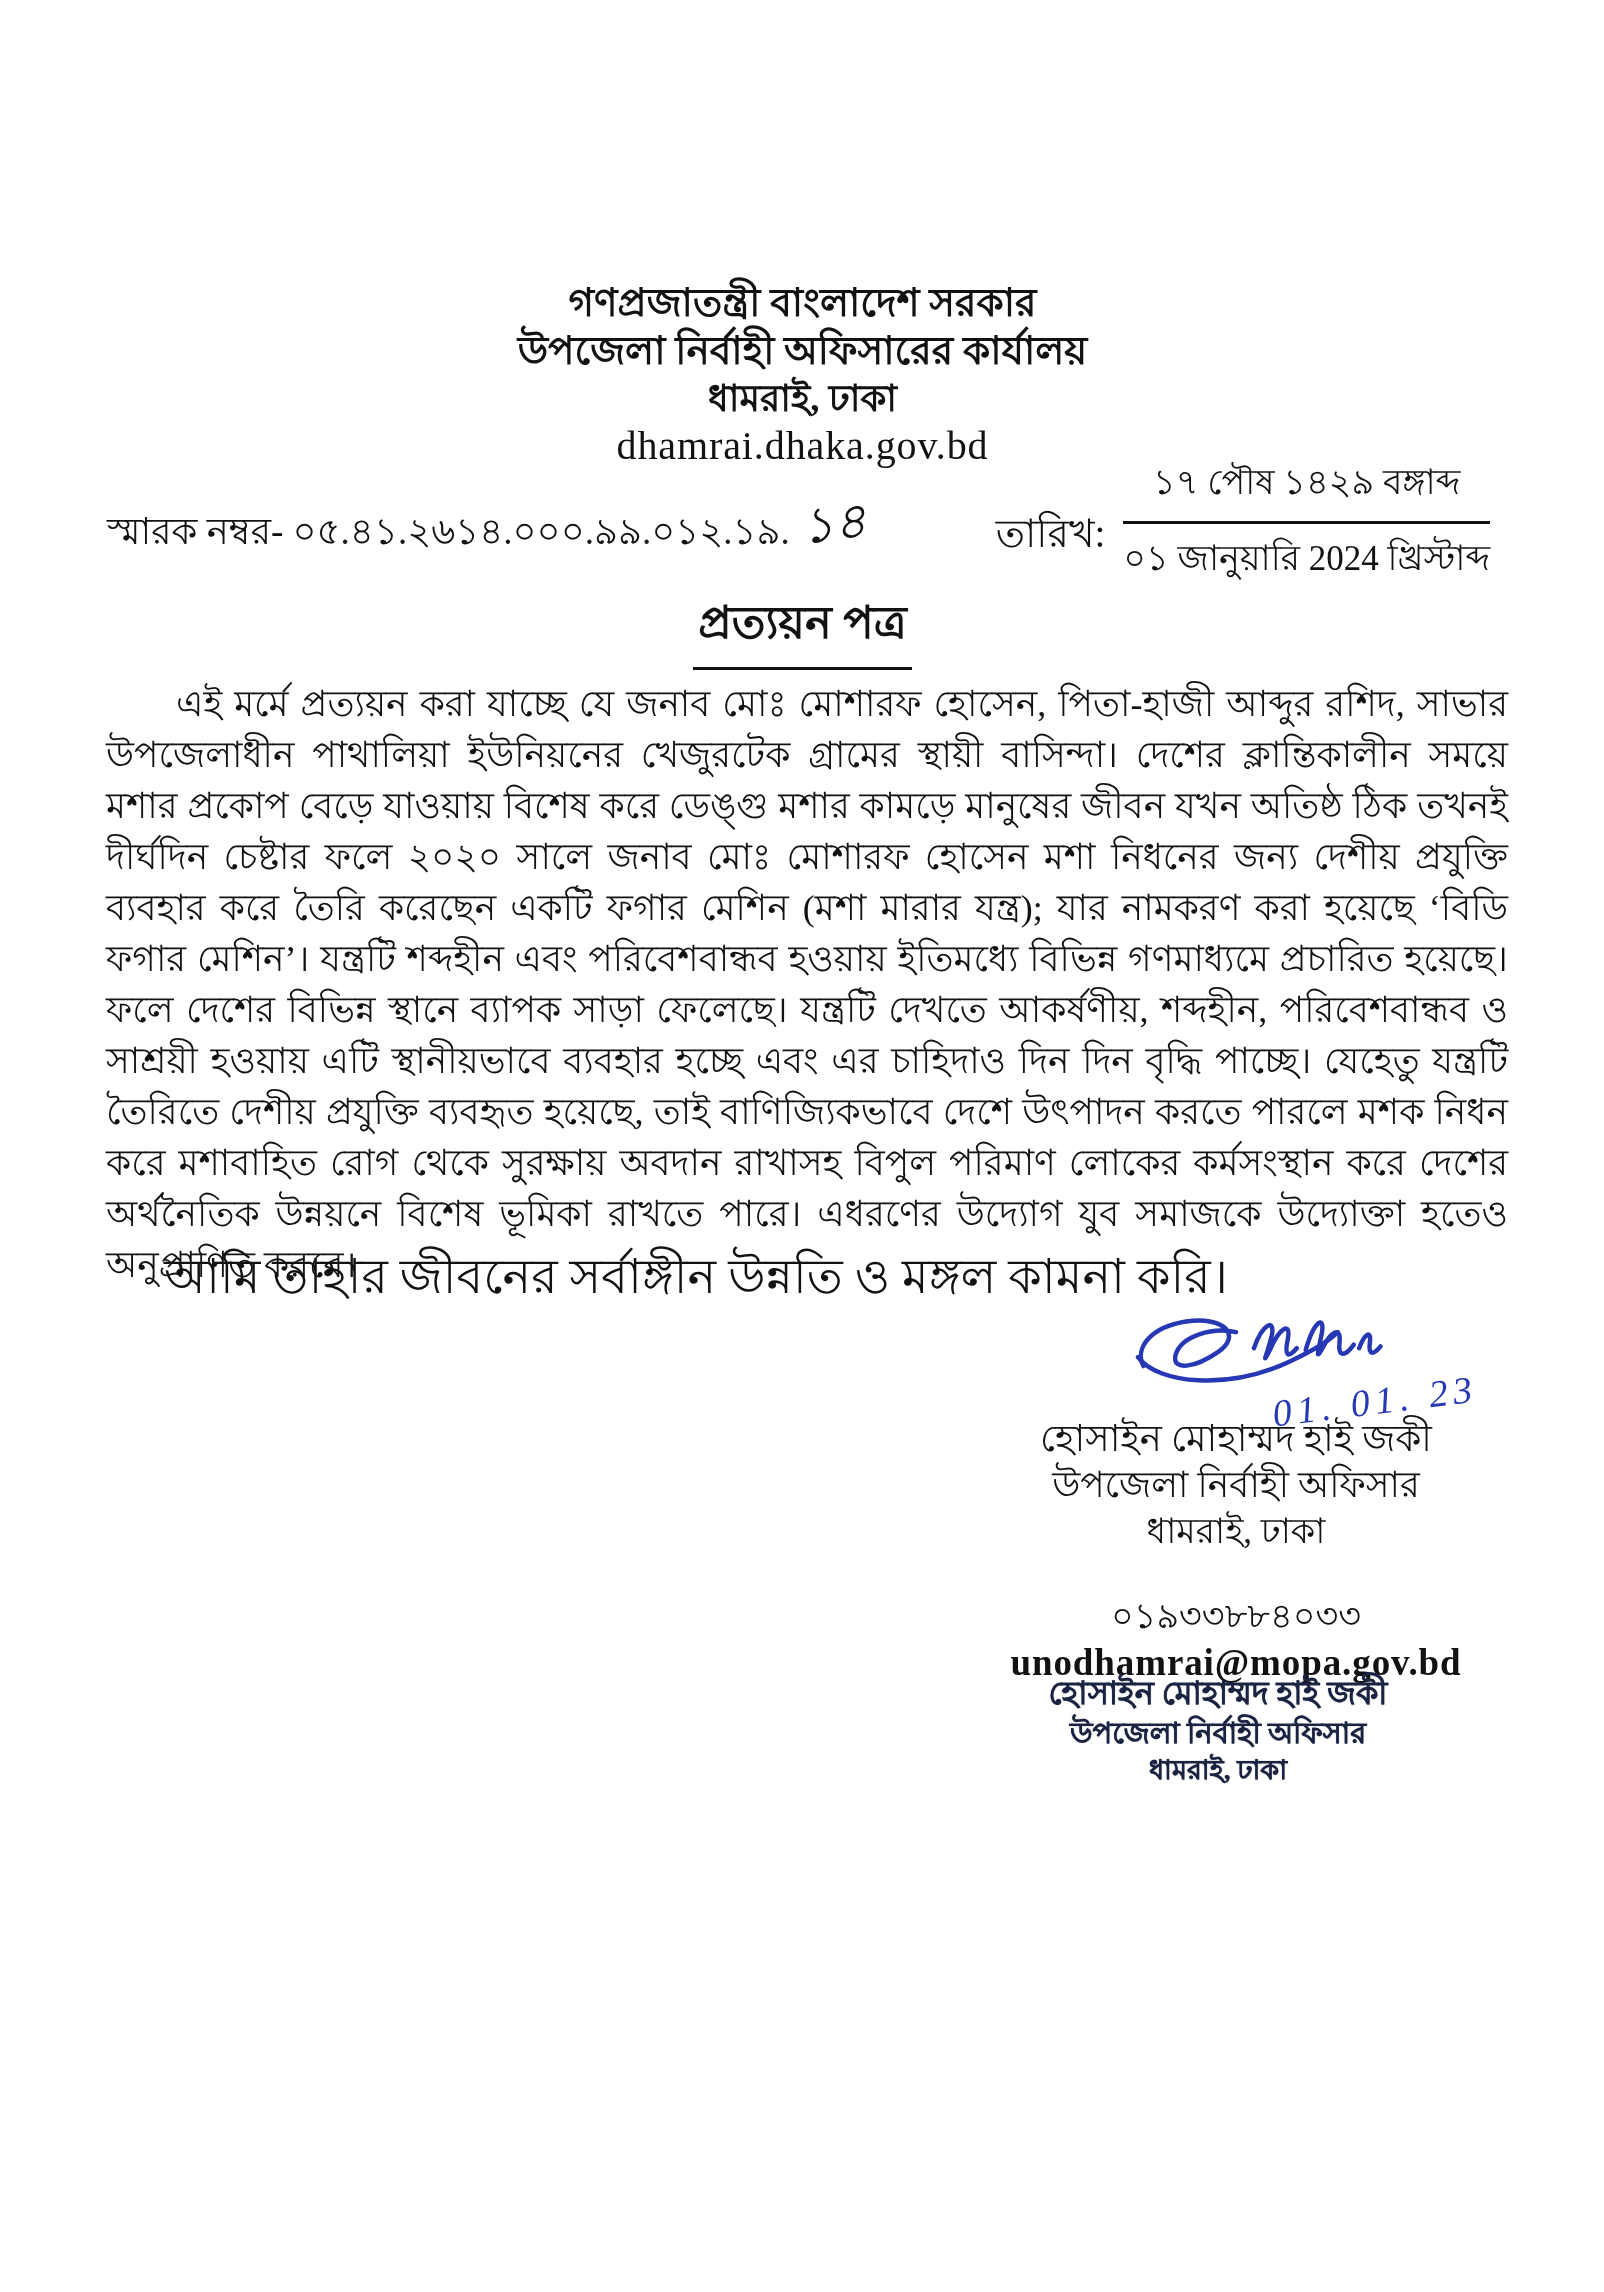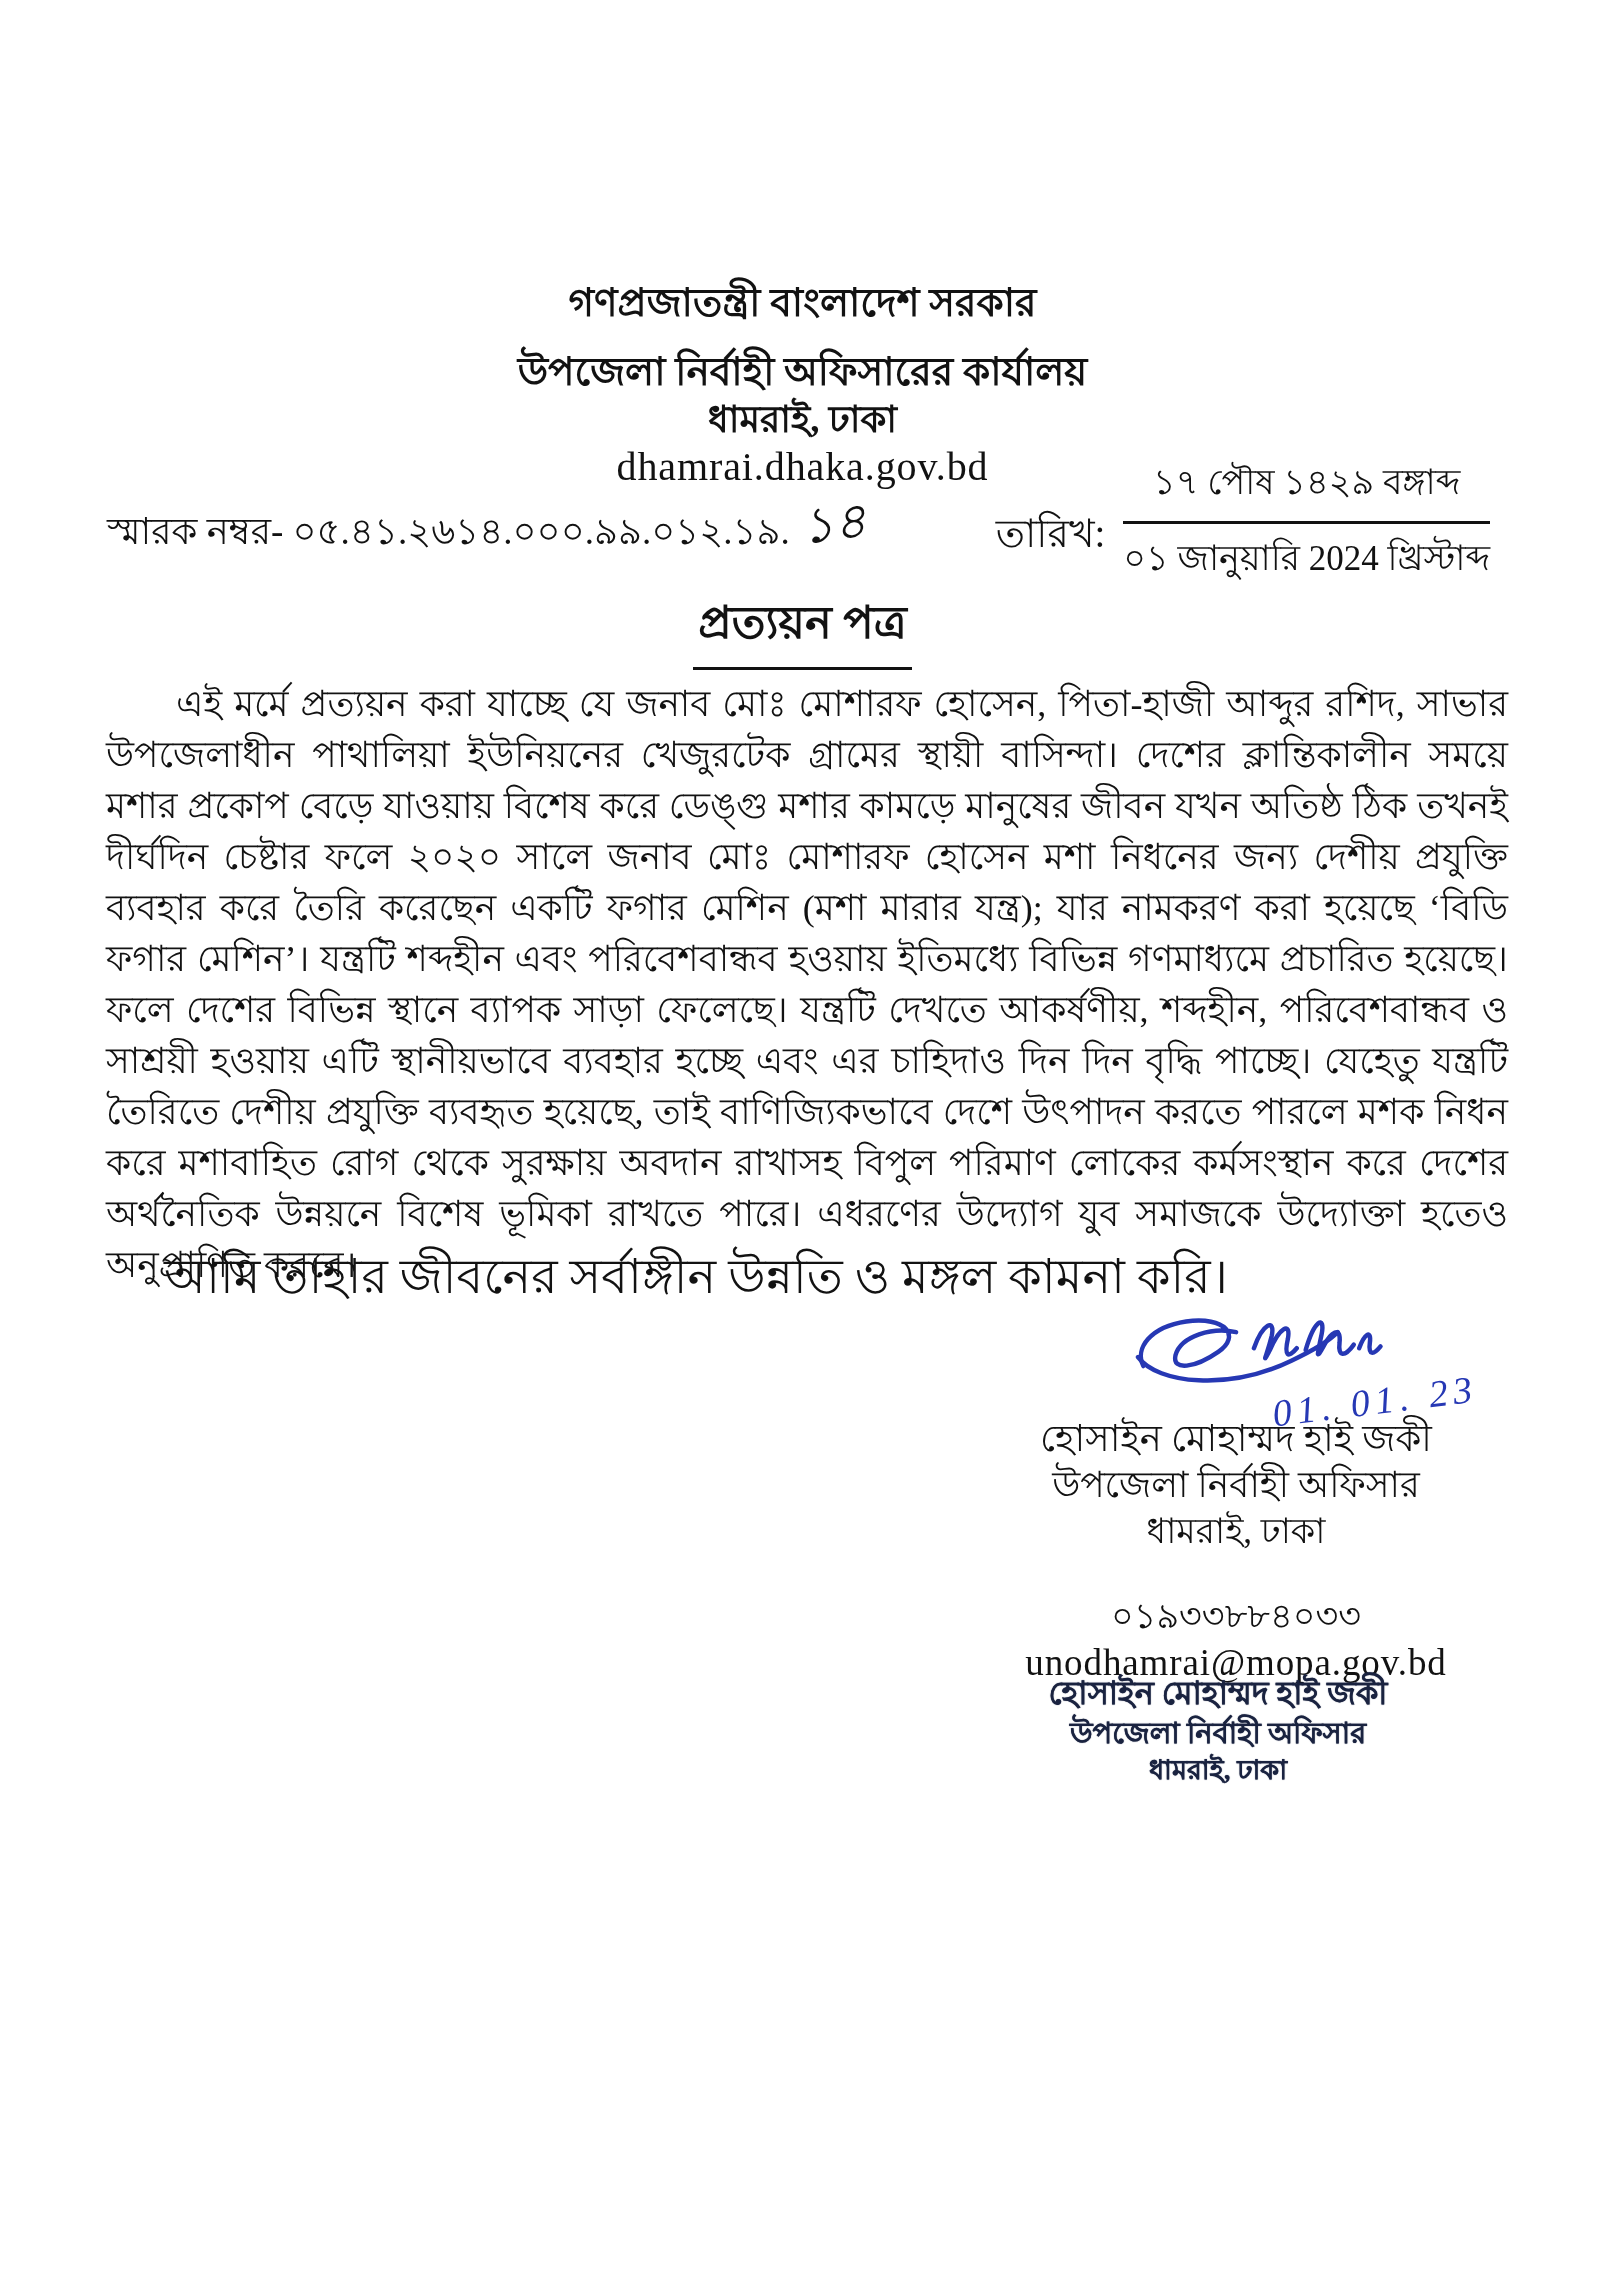--- a/index.html
+++ b/index.html
@@ -9,21 +9,21 @@
     height: 1841px;
     background: #ffffff;
     font-family: "Liberation Serif", serif;
     color: #121212;
     overflow: hidden;
   }
 
   
   .letterhead { position: absolute; top: 279px; left: 0; width: 100%; text-align: center; }
   .lh-l1 { font-size: 39px; font-weight: 700; line-height: 48px; }
-  .lh-l2 { font-size: 39px; font-weight: 700; line-height: 48px; margin-top: 21px; }
+  .lh-l2 { font-size: 39px; font-weight: 700; line-height: 48px; }
   .lh-l3 { font-size: 37px; font-weight: 700; line-height: 47px; }
   .lh-url { font-size: 40px; font-weight: 400; line-height: 48px; letter-spacing: 0.9px; }
 
   
   .memo-row { position: absolute; top: 489px; left: 107px; font-size: 37px; white-space: nowrap; }
   .memo-hand {
     display: inline-block;
     font-size: 50px;
     margin-left: 12.5px;
     transform: rotate(-6deg) translateY(-3.6px);
@@ -70,21 +70,21 @@
   }
 
   .signer {
     position: absolute; top: 1415px; left: 985px; width: 502px;
     text-align: center;
   }
   .signer .sn  { font-size: 37px; line-height: 47px; }
   .signer .sd  { font-size: 36px; line-height: 47px; }
   .signer .sl  { font-size: 35px; line-height: 45px; }
   .signer .sp  { font-size: 35px; line-height: 45px; margin-top: 40px; }
-  .signer .se  { font-size: 37px; line-height: 47px; letter-spacing: 0.9px; }
+  .signer .se  { font-size: 37px; line-height: 47px; letter-spacing: 0.9px; font-weight: bold; }
 
   
   .stamp {
     position: absolute; top: 1673px; left: 994px; width: 448px;
     text-align: center; color: #1a2340; font-weight: 700;
     text-shadow: 0 0 0.9px #1a2340;
   }
   .stamp .st1 { font-size: 32px; line-height: 41px; }
   .stamp .st2 { font-size: 29px; line-height: 38px; }
   .stamp .st3 { font-size: 27px; line-height: 36px; }

